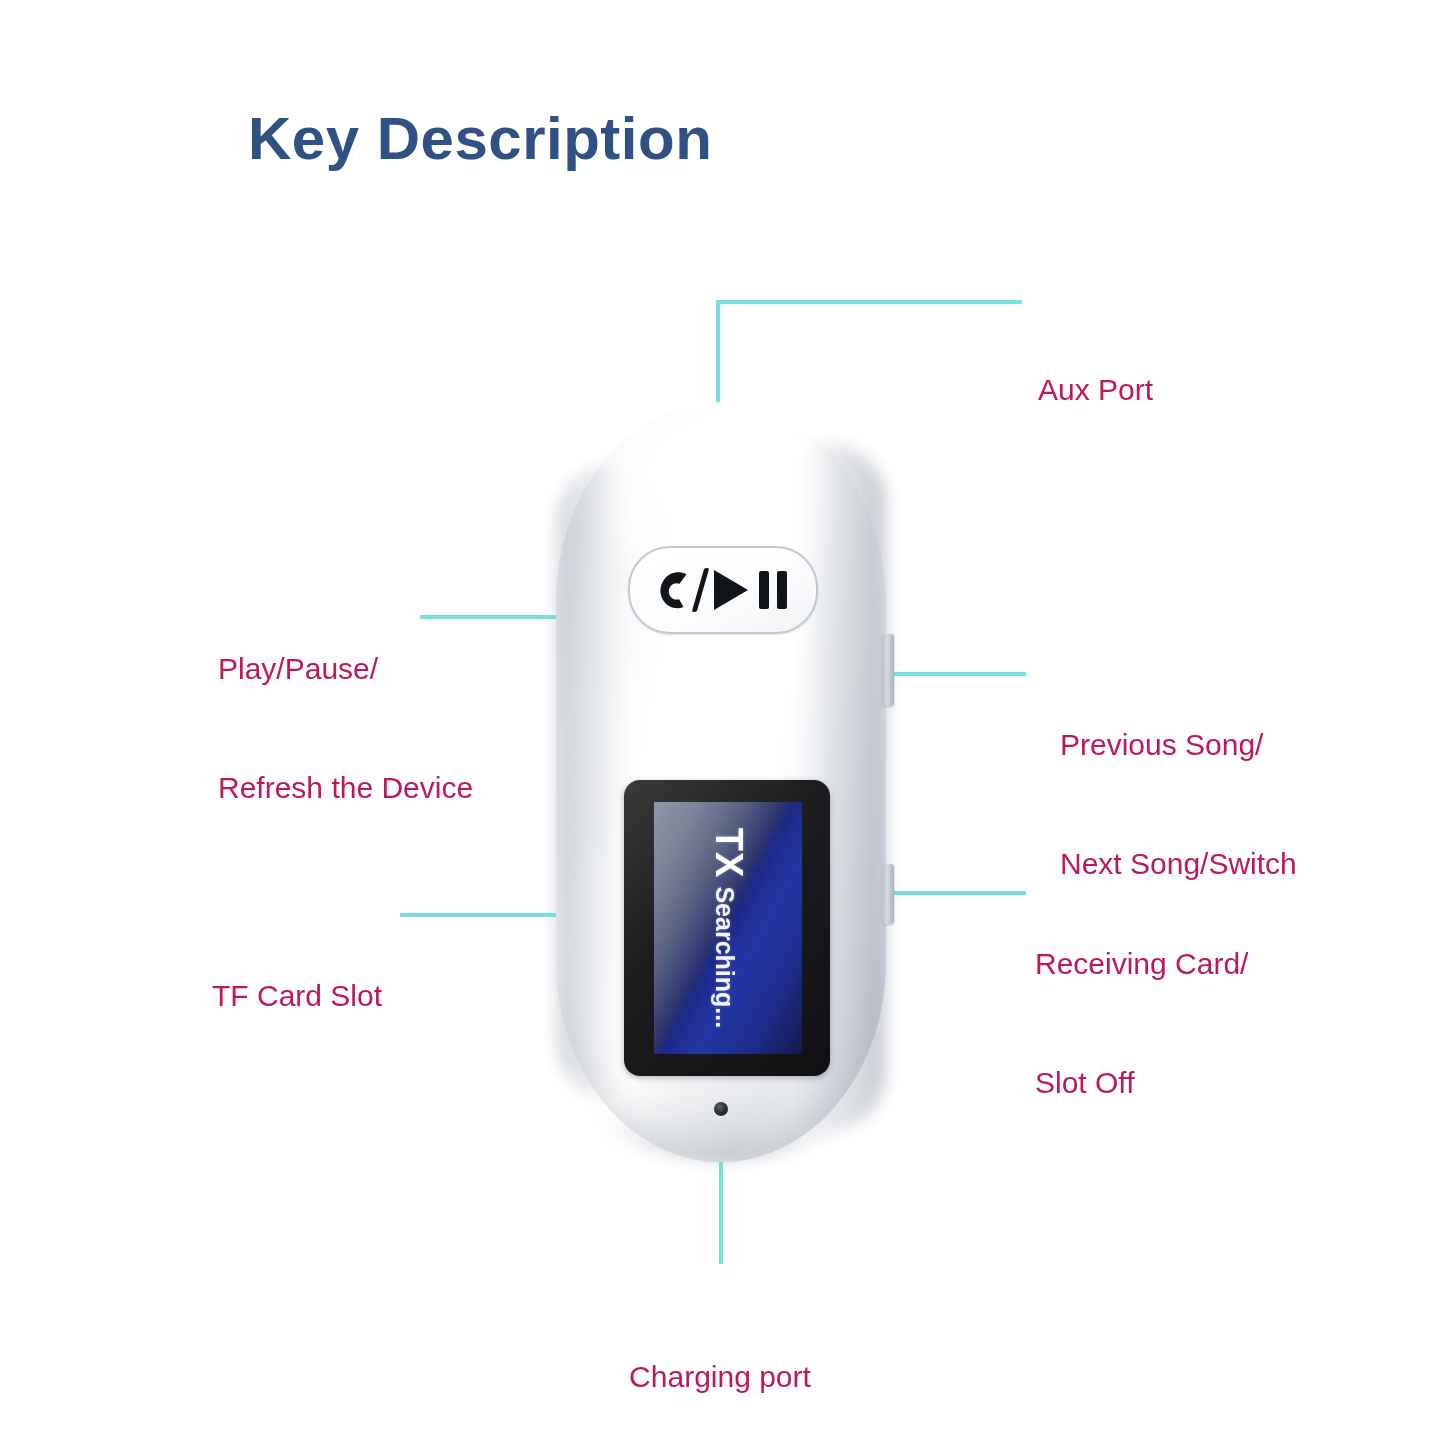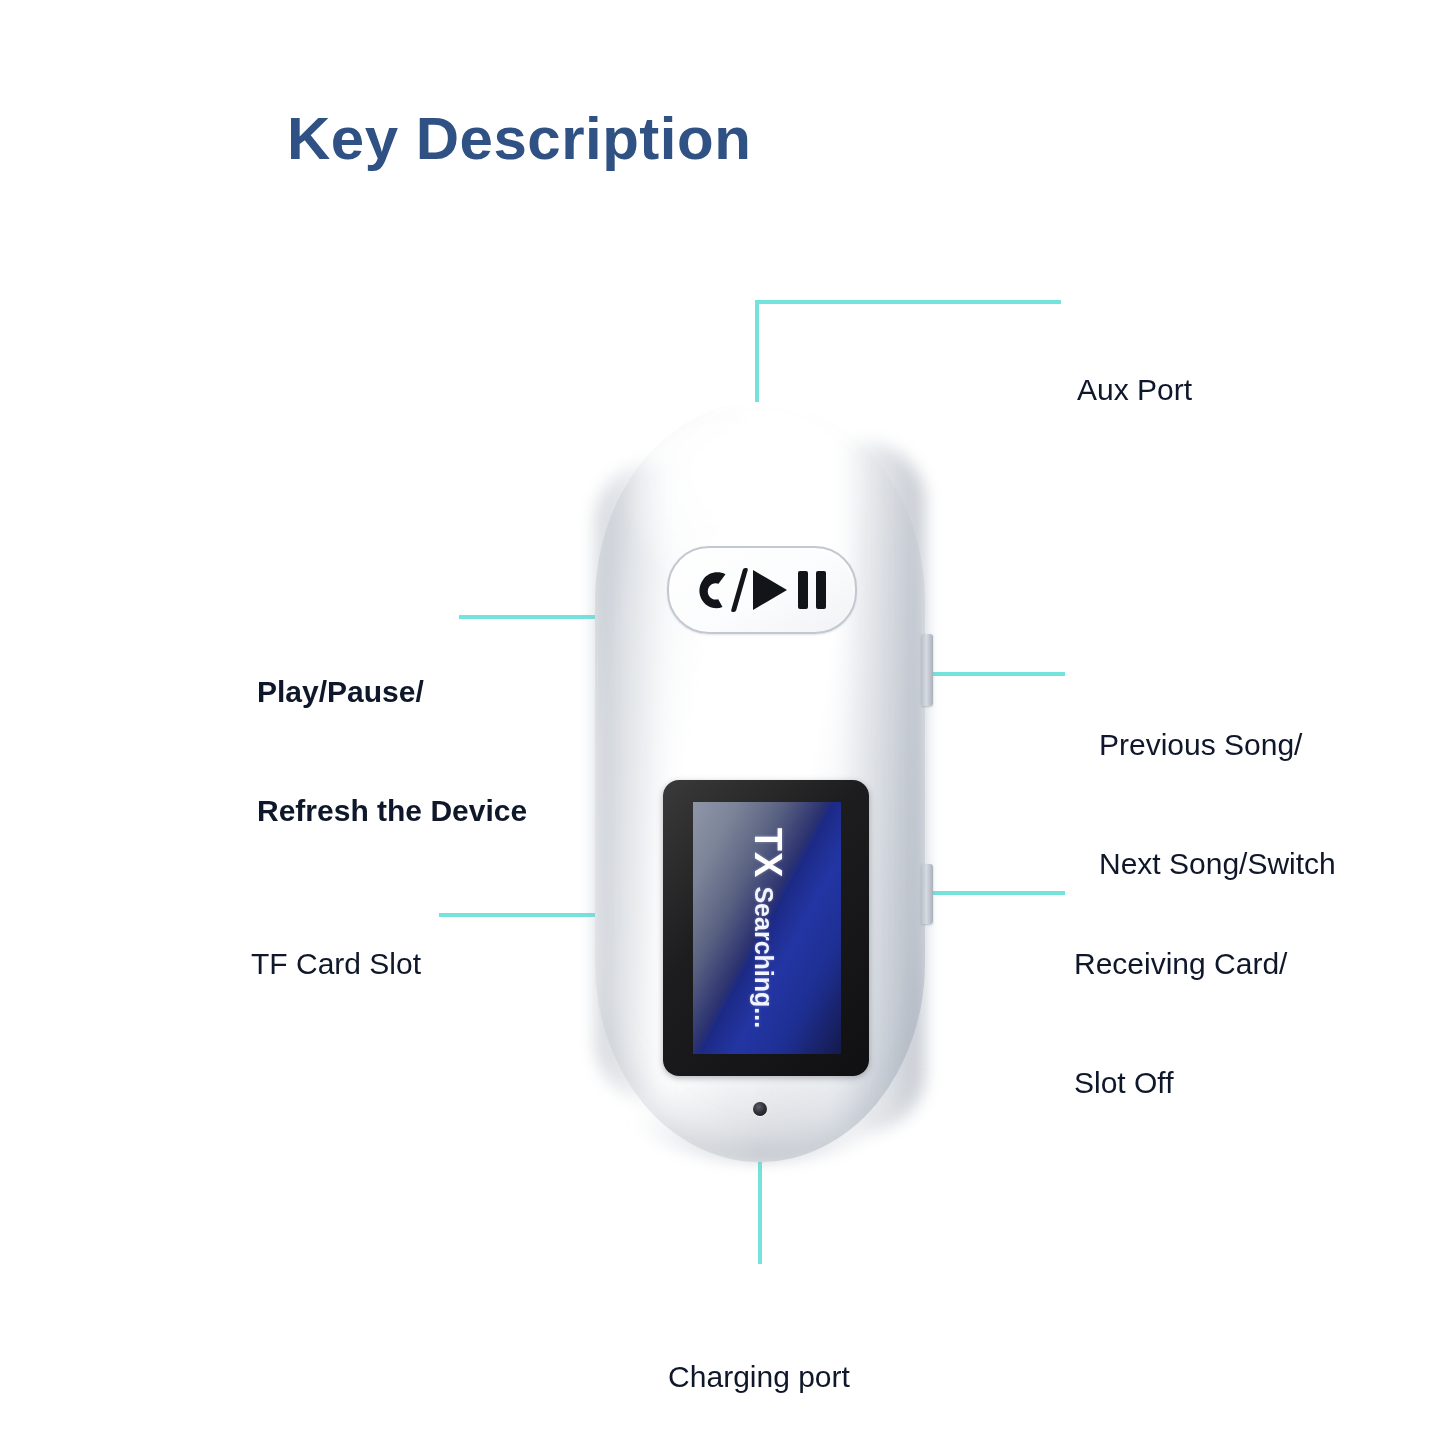--- a/index.html
+++ b/index.html
@@ -13,41 +13,40 @@
     position: relative;
     overflow: hidden;
     font-family: "Liberation Sans", sans-serif;
     -webkit-font-smoothing: antialiased;
   }
 
   #stage {
     position: absolute;
     inset: 0;
     background: #ffffff;
-    margin-left: 39px;
   }
 
   
   .page-title {
     position: absolute;
     left: 248px;
     top: 104px;
     font-size: 60px;
     font-weight: bold;
     color: #2f5184;
     letter-spacing: 0.5px;
     white-space: nowrap;
   }
 
   
   .callout {
     position: absolute;
     font-size: 30px;
     line-height: 1.33;
-    color: #0f172a;
+    color: #be185d;
     white-space: pre;
   }
   .callout.right { text-align: left; }
   .callout.left  { text-align: left; }
   .callout.center{ text-align: center; }
 
   
   .lead-h {
     position: absolute;
     height: 4px;
@@ -285,26 +284,26 @@
   <div class="callout right" style="left:1060px; top:645px;">
     <div>Previous Song/</div>
     <div>Next Song/Switch</div>
   </div>
 
   <div class="callout right" style="left:1035px; top:864px;">
     <div>Receiving Card/</div>
     <div>Slot Off</div>
   </div>
 
-  <div class="callout left" style="left:218px; top:592px;font-weight:bold;">
+  <div class="callout left" style="left:218px; top:569px;">
     <div>Play/Pause/</div>
     <div>Refresh the Device</div>
   </div>
 
-  <div class="callout left" style="left:212px; top:864px;">
+  <div class="callout left" style="left:212px; top:896px;">
     <div>TF Card Slot</div>
   </div>
 
   <div class="callout center" style="left:560px; top:1277px; width:320px;">
     <div>Charging port</div>
   </div>
 
   <div id="device">
 
     <div class="dev-body"></div>

